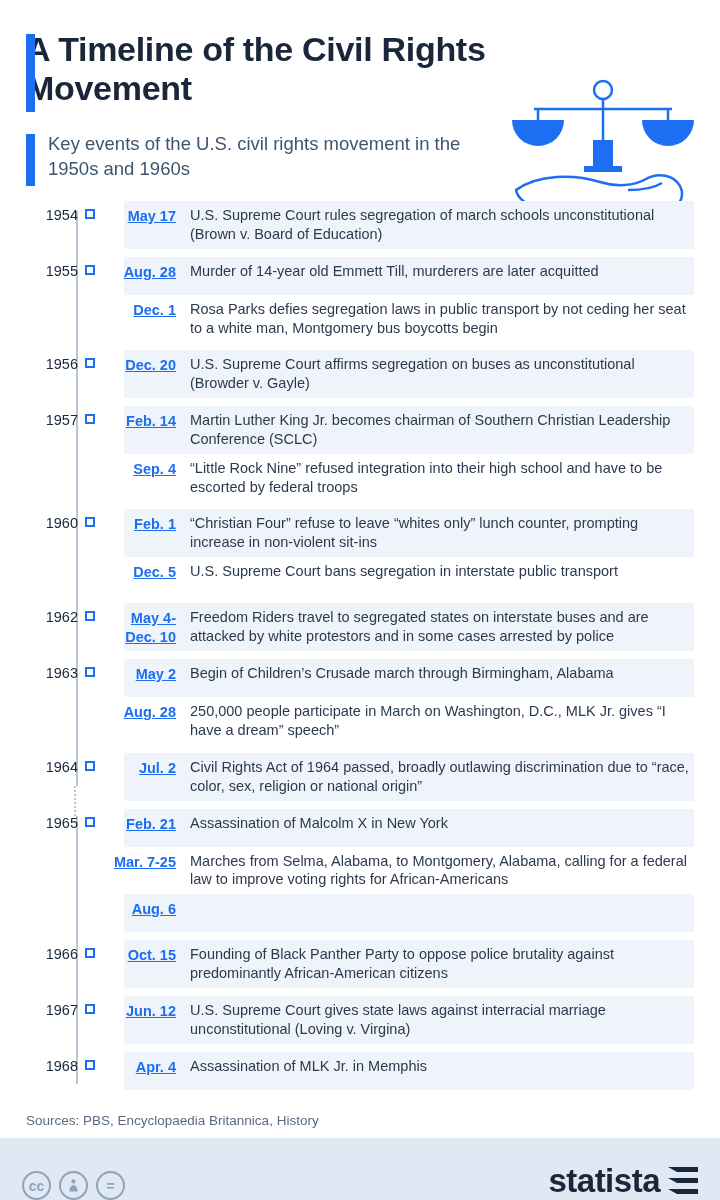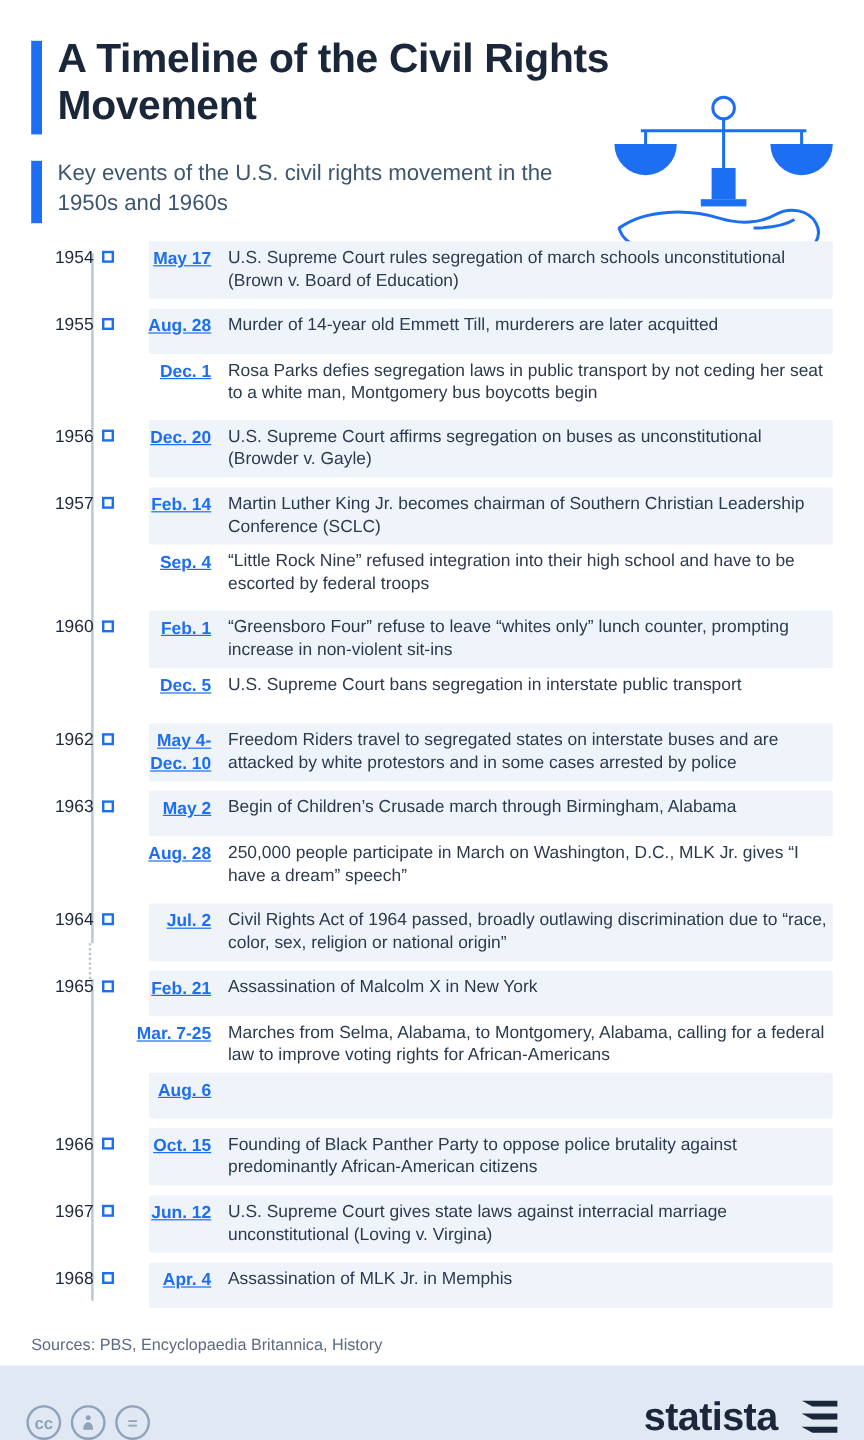--- a/index.html
+++ b/index.html
@@ -22,21 +22,20 @@
     box-sizing: border-box;
   }
 
   
   .header {
     position: relative;
     padding: 30px 26px 6px 26px;
   }
   .title-block {
     position: relative;
-    padding-left: 22px;
   }
   .title-bar {
     position: absolute;
     left: 0;
     top: 4px;
     width: 9px;
     height: 78px;
     background: #1c6ef2;
   }
   .title {
@@ -209,21 +208,21 @@
     display: flex;
     align-items: center;
     justify-content: center;
     font-size: 14px;
     font-weight: bold;
     box-sizing: border-box;
   }
   .brand {
     display: flex;
     align-items: center;
-    gap: 20px;
+    gap: 8px;
   }
   .brand-text {
     font-size: 33px;
     font-weight: bold;
     letter-spacing: -0.5px;
     color: #1a2639;
   }
   .brand-mark {
     width: 30px;
     height: 28px;
@@ -337,21 +336,21 @@
         </div>
         <div class="spacer"></div>
         <div class="year-group">
           <div class="row">
             <div class="band"></div>
             <div class="year">1960</div>
             <div class="marker">
               <div class="square"></div>
             </div>
             <div class="date">Feb. 1</div>
-            <div class="desc">“Greensboro Four” refuse to leave “whites only” lunch counter, prompting increase in non-violent sit-ins</div>
+            <div class="desc">“Christian Four” refuse to leave “whites only” lunch counter, prompting increase in non-violent sit-ins</div>
           </div>
           <div class="row alt">
             <div class="band"></div>
             <div class="year"></div>
             <div class="marker empty"></div>
             <div class="date">Dec. 5</div>
             <div class="desc">U.S. Supreme Court bans segregation in interstate public transport</div>
           </div>
         </div>
         <div class="spacer"></div>

